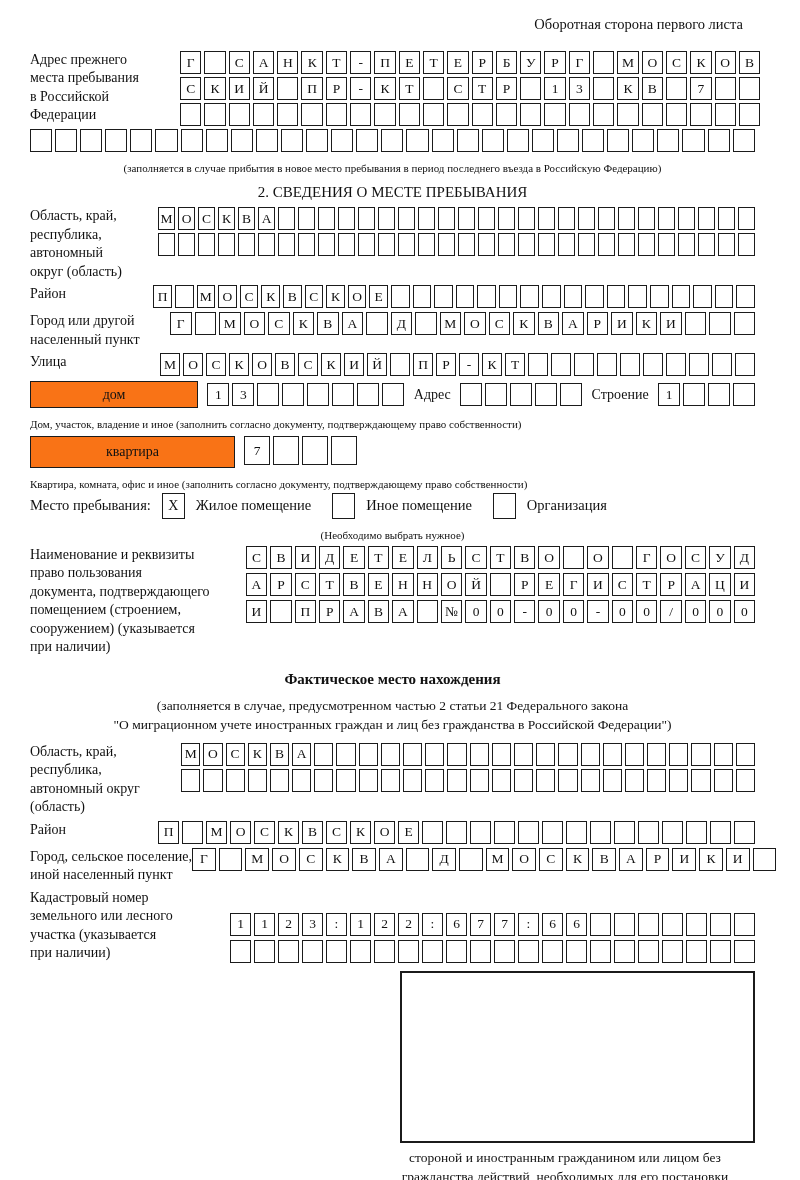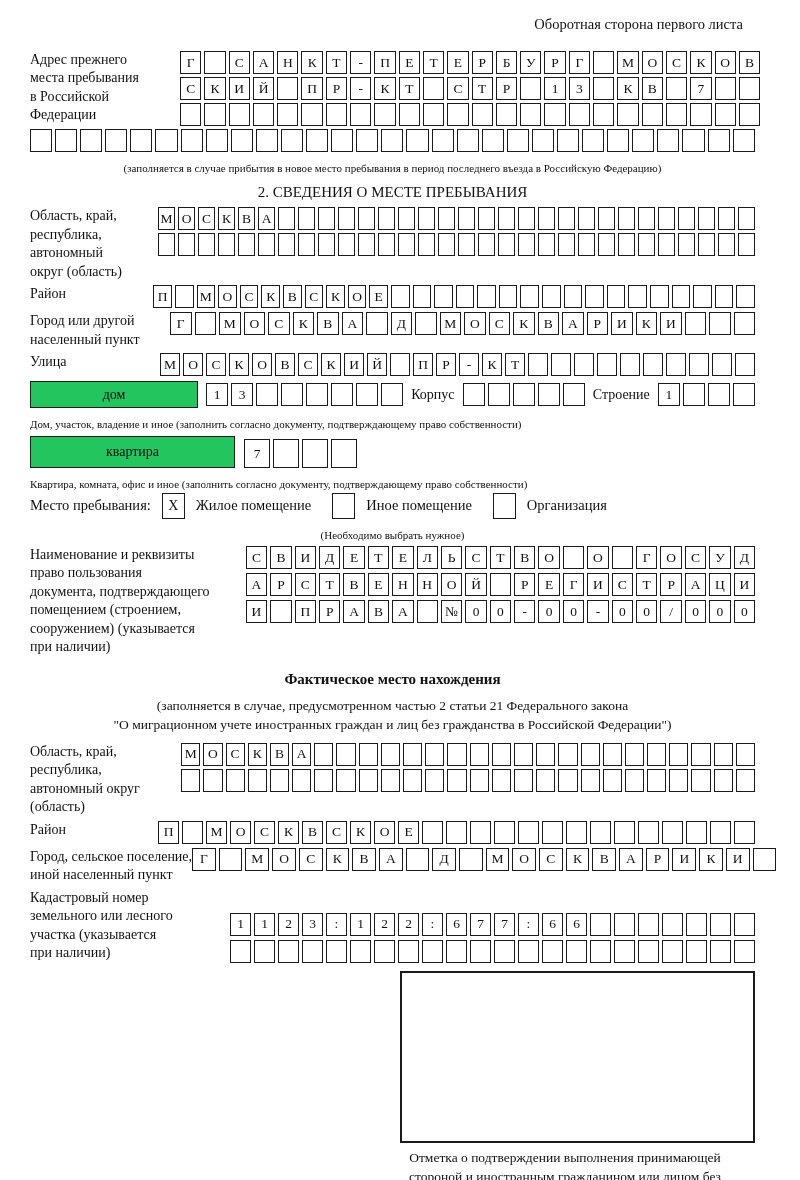--- a/index.html
+++ b/index.html
@@ -15,24 +15,24 @@
         border:1.6px solid #1b1b1b;display:flex;align-items:center;justify-content:center;
         font-size:13.5px;background:#fff;}
   .full{margin-top:3px;}
   .cap{font-size:11px;margin-top:9px;line-height:1.3;}
   .center{text-align:center;}
   .h2{font-weight:normal;text-align:center;font-size:15px;margin:9px 0 6px;}
   .h2b{font-weight:bold;text-align:center;font-size:15px;margin:14px 0 8px;}
   .houserow{display:flex;align-items:center;justify-content:space-between;margin-top:5px;}
   .houserow .lbl-inline{font-size:14px;}
   .wbox{box-sizing:border-box;border:1.6px solid #1b1b1b;display:flex;align-items:center;
-        justify-content:center;font-size:14px;background:#22c55e;}
+        justify-content:center;font-size:14px;background:#f97316;}
   .dombox{width:168px;height:27px;}
   .aptbox{width:205px;height:32px;}
-  .aptrow{display:flex;align-items:flex-end;gap:9px;margin-top:5px;}
+  .aptrow{display:flex;align-items:flex-start;gap:9px;margin-top:5px;}
   .stayrow{display:flex;align-items:center;gap:11px;font-size:14.5px;margin-top:1px;}
   .cb{box-sizing:border-box;width:23px;height:26px;border:1.6px solid #1b1b1b;display:flex;
       align-items:center;justify-content:center;font-size:14px;}
   .optlabel{margin-right:10px;}
   .doc-stack{margin-left:auto;display:flex;flex-direction:column;gap:4px;}
   .cad-stack{margin-left:auto;display:flex;flex-direction:column;gap:4px;margin-top:24px;}
   .stampbox{box-sizing:border-box;width:355px;height:172px;border:2px solid #1b1b1b;
             margin:8px 0 0 auto;}
   .stampcap{width:380px;margin:6px 0 0 auto;text-align:center;font-size:13.5px;line-height:1.4;}
   .notes{font-size:13.5px;text-align:center;line-height:1.45;}
@@ -346,21 +346,21 @@
     <div class="cells noauto" style="--cw:22px">
         <span class="cell">1</span>
         <span class="cell">3</span>
         <span class="cell"></span>
         <span class="cell"></span>
         <span class="cell"></span>
         <span class="cell"></span>
         <span class="cell"></span>
         <span class="cell"></span>
       </div>
-    <span class="lbl-inline">Корпус</span>
+    <span class="lbl-inline">Адрес</span>
     <div class="cells noauto" style="--cw:22px">
         <span class="cell"></span>
         <span class="cell"></span>
         <span class="cell"></span>
         <span class="cell"></span>
         <span class="cell"></span>
       </div>
     <span class="lbl-inline">Строение</span>
     <div class="cells noauto" style="--cw:22px">
         <span class="cell">1</span>
@@ -662,18 +662,17 @@
           <span class="cell"></span>
           <span class="cell"></span>
           <span class="cell"></span>
           <span class="cell"></span>
         </div>
     </div>
   </div>
 
   <div class="stampbox"></div>
   <div class="stampcap">
-      <div>Отметка о подтверждении выполнения принимающей</div>
       <div>стороной и иностранным гражданином или лицом без</div>
       <div>гражданства действий, необходимых для его постановки</div>
     </div>
 
 </div>
 
 </body></html>

